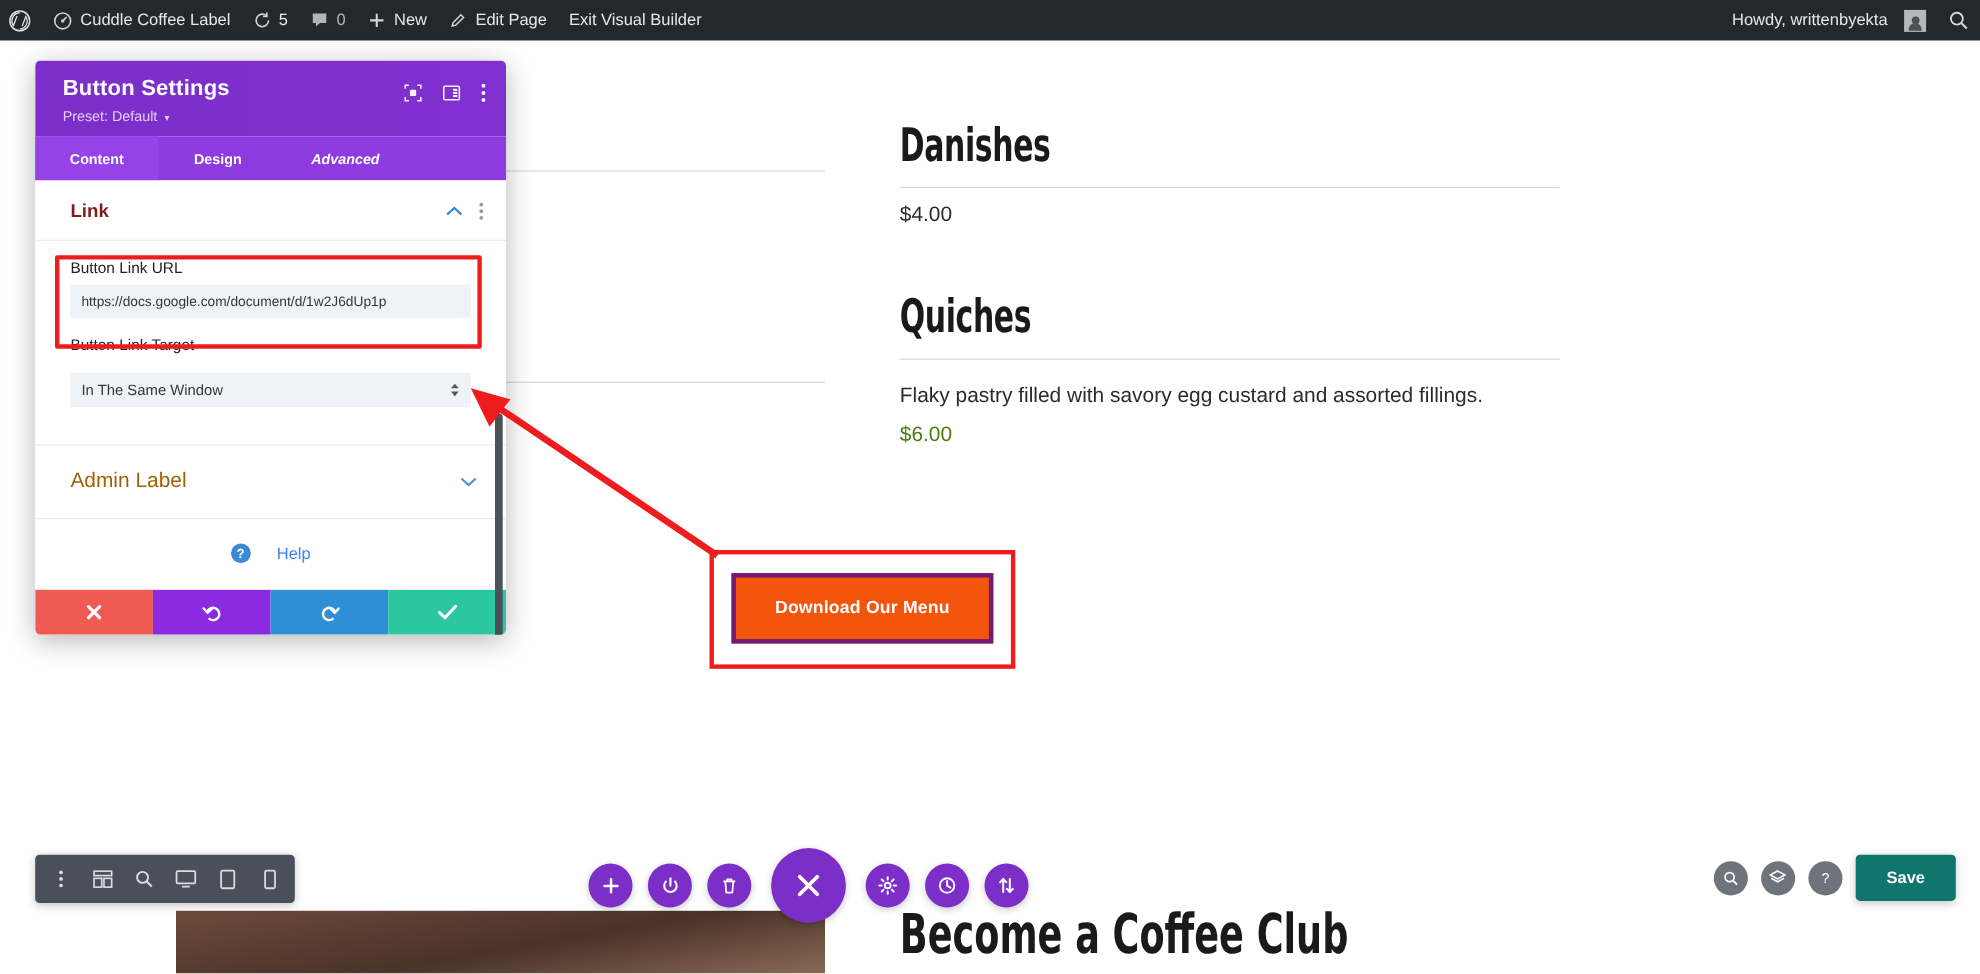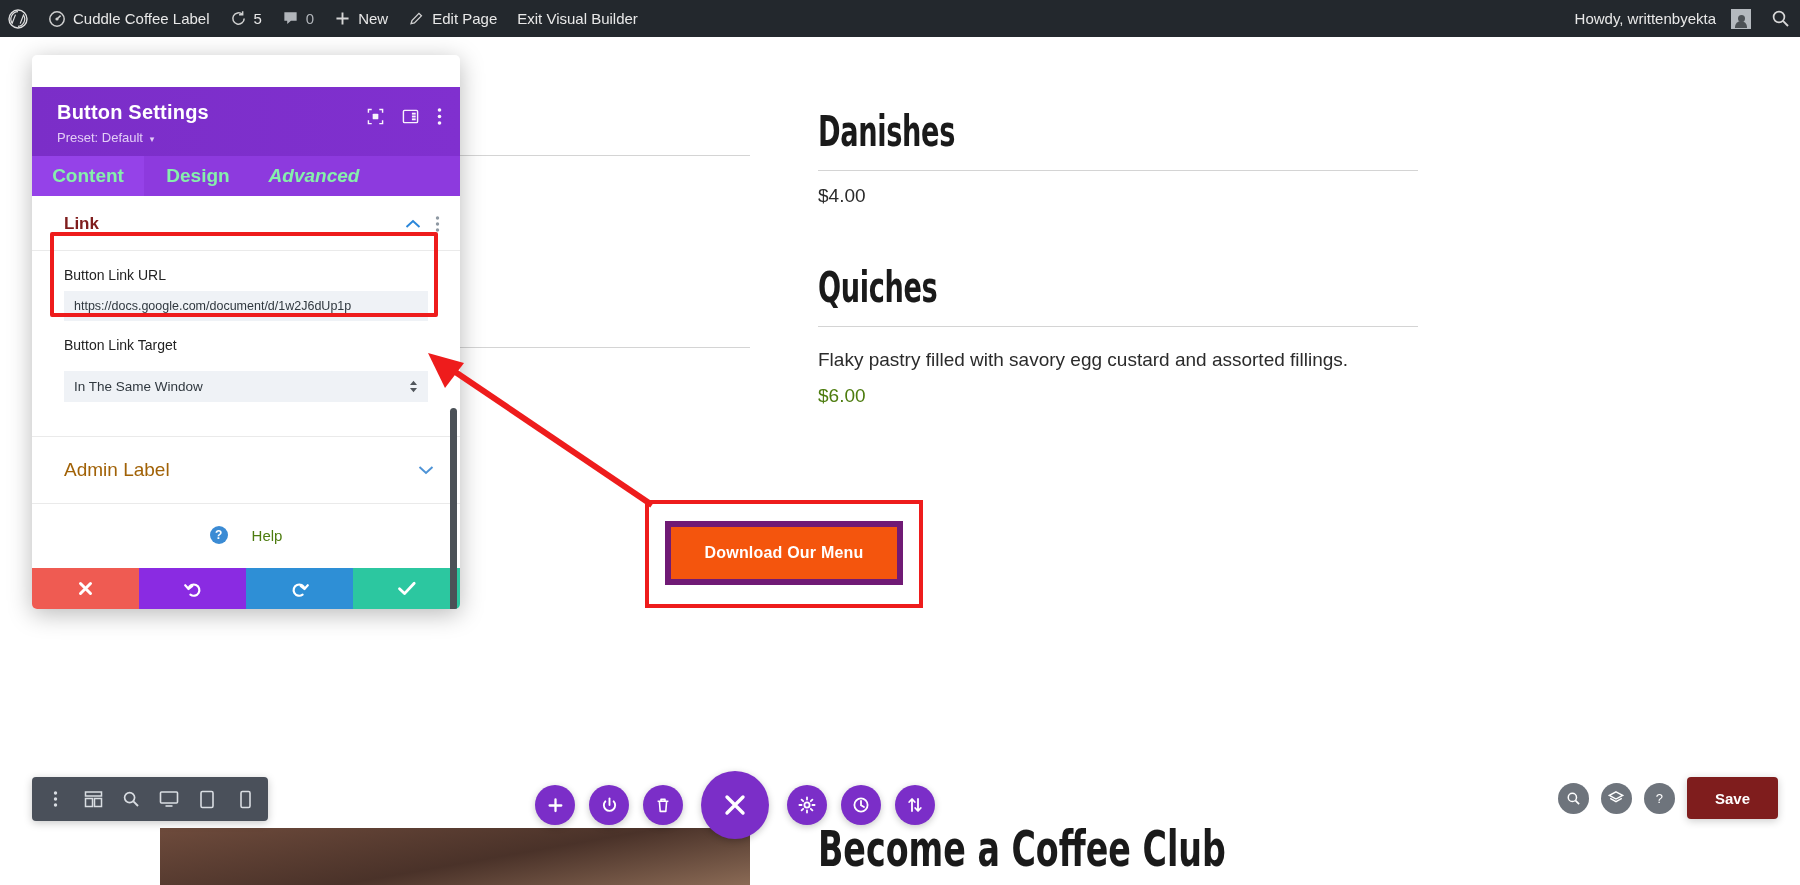--- a/index.html
+++ b/index.html
@@ -38,33 +38,33 @@
   .modal {
     position: absolute; left: 32px; top: 55px; width: 428px;
     background: #fff; border-radius: 5px;
     box-shadow: 0 5px 25px rgba(0,0,0,.28);
     overflow: hidden;
     z-index: 40;
   }
   .modal-header {
     background: linear-gradient(90deg, #7b2ec8 0%, #8030cf 100%);
     padding: 14px 18px 11px 25px;
-    display: flex; align-items: flex-start; margin-top: 32px;
+    display: flex; align-items: flex-start;
   }
   .mh-left { flex: 1; }
   .mh-title { color: #fff; font-size: 20px; font-weight: bold; letter-spacing: .2px; }
   .mh-preset { color: #e3cdf6; font-size: 13px; margin-top: 6px; }
   .mh-caret { display: inline-block; margin-left: 3px; font-size: 9px; vertical-align: middle; }
   .mh-icons { display: flex; align-items: center; gap: 18px; padding-top: 6px; }
   .mh-ico { color: #ffffff; opacity: .95; display: flex; align-items: center; }
 
   .tabs { display: flex; background: #8d3ade; height: 40px; }
   .tab {
     flex: 0 0 auto; display: flex; align-items: center; justify-content: center;
-    color: #86efac; font-size: 19px; font-weight: bold;
+    color: #ffffff; font-size: 13px; font-weight: bold;
     padding: 0 42px; height: 40px;
   }
   .tab.active { background: #9542e8; }
   .tab-content { width: 112px; }
   .tab-design { width: 108px; }
   .tab-advanced { width: 124px; font-style: italic; }
 
   .modal-body { background: #fff; position: relative; }
   .section-head {
     display: flex; align-items: center; padding: 18px 20px 16px 32px;
@@ -97,21 +97,21 @@
     border-bottom: 1px solid #eaeaea;
   }
   .admin-label-text { flex: 1; font-size: 19px; color: #a16207; }
   .admin-label-chev { color: #4e93d6; display: flex; align-items: center; margin-right: 6px;}
 
   .help-row { display: flex; align-items: center; justify-content: center; gap: 8px; padding: 22px 0 24px 0; }
   .help-badge {
     width: 18px; height: 18px; border-radius: 50%; background: #3b8bd4; color: #fff;
     font-size: 12px; font-weight: bold; display: flex; align-items: center; justify-content: center;
   }
-  .help-text { font-size: 15px; color: #4d7c0f; padding-left: 16px; }
+  .help-text { font-size: 15px; color: #3b82f6; padding-left: 16px; }
 
   .modal-actions { display: flex; height: 41px; }
   .act { flex: 1; display: flex; align-items: center; justify-content: center; color: #fff; }
   .act-cancel { background: #ef5b52; }
   .act-undo { background: #8a2be2; }
   .act-redo { background: #2e8fd6; }
   .act-save { background: #2cc7a0; }
 
   
   .panel-scrollbar {
@@ -142,21 +142,21 @@
   .left-line-1 { position: absolute; left: 170px; top: 118px; width: 580px; height: 1px; background: #d4d4d4; }
   .left-text-1 { position: absolute; left: 170px; top: 172px; font-size: 19px; color: #2b2b2b; font-weight: 300; }
   .left-line-2 { position: absolute; left: 170px; top: 310px; width: 580px; height: 1px; background: #d4d4d4; }
   .left-text-2 { position: absolute; left: 170px; top: 365px; font-size: 19px; color: #2b2b2b; font-weight: 300; }
 
   
   .dl-wrap { position: absolute; left: 645px; top: 463px; width: 278px; height: 108px; }
   .dl-outline { position: absolute; inset: 0; border: 4px solid #ee1c1c; }
   .dl-btn {
     position: absolute; left: 20px; top: 21px; width: 238px; height: 64px;
-    background: #f4550d; color: #fff; border: 6px solid #701a75;
+    background: #f4550d; color: #fff; border: 4px solid #701a75;
     display: flex; align-items: center; justify-content: center;
     font-size: 16px; font-weight: bold; letter-spacing: .2px;
   }
   .arrow-svg { position: absolute; left: 420px; top: 300px; z-index: 55; }
 
   
   .bottombar { position: absolute; left: 0; top: 777px; width: 1800px; height: 108px; }
   .bb-left {
     position: absolute; left: 32px; top: 0px; height: 44px;
     background: #4a505a; border-radius: 4px;
@@ -168,21 +168,21 @@
   .circ {
     width: 40px; height: 40px; border-radius: 50%; background: #7b2ec8; color: #fff;
     display: flex; align-items: center; justify-content: center;
     box-shadow: 0 2px 7px rgba(0,0,0,.22);
   }
   .circ.big { width: 68px; height: 68px; margin: 0 4px; }
   .bb-right { position: absolute; right: 22px; top: 0px; display: flex; align-items: center; gap: 12px; }
   .circ-grey { width: 31px; height: 31px; border-radius: 50%; background: #6e747c; color: #fff;
     display: flex; align-items: center; justify-content: center; font-size: 13px; }
   .save-btn {
-    height: 42px; padding: 0 28px; background: #7f1d1d; color: #fff; border-radius: 4px;
+    height: 42px; padding: 0 28px; background: #0f766e; color: #fff; border-radius: 4px;
     display: flex; align-items: center; justify-content: center; font-size: 15px; font-weight: bold;
     box-shadow: 0 2px 8px rgba(0,0,0,.2);
   }
 
   
   .hero-img { position: absolute; left: 160px; top: 828px; width: 590px; height: 57px;
     background: linear-gradient(170deg,#6e4b3c 0%, #4a3229 55%, #8a6a55 100%); }
   .hero-title {
     position: absolute; left: 818px; top: 820px;
     font-family: "Liberation Sans Narrow", "DejaVu Sans Condensed", "Liberation Sans", sans-serif;

